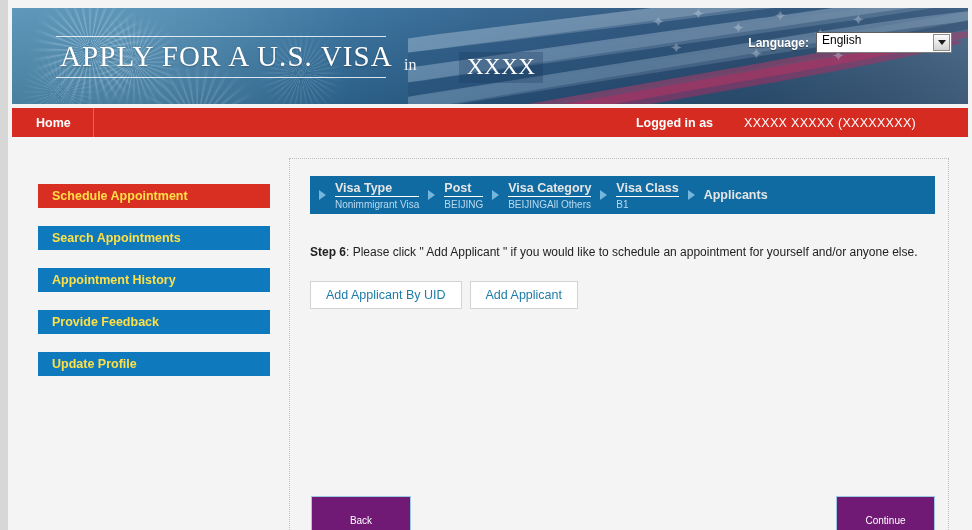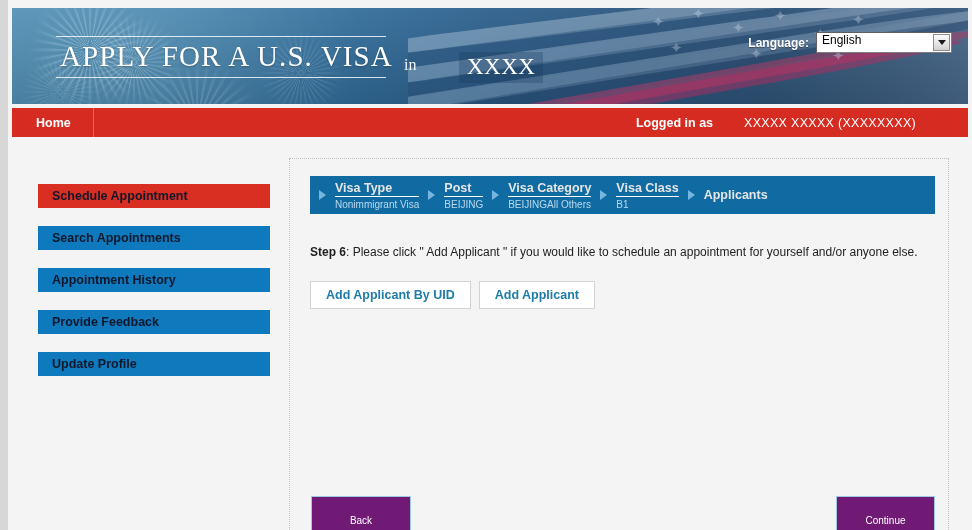--- a/index.html
+++ b/index.html
@@ -171,21 +171,21 @@
   .sidebar {
     position: absolute;
     left: 30px; top: 184px;
     width: 232px;
   }
   .side-btn {
     width: 232px; height: 24px;
     display: flex; align-items: center;
     padding-left: 14px;
     margin-bottom: 18px;
-    font-size: 12.5px; font-weight: bold; color: #0f172a;
+    font-size: 12.5px; font-weight: bold; color: #fde047;
     background: #0f79bd;
     cursor: pointer;
   }
   .side-btn.active { background: #d92e22; }
   
   .content {
     position: absolute;
     left: 281px; top: 158px;
     width: 660px; height: 372px;
     border-left: 1px dotted #bdbdbd;
@@ -234,21 +234,21 @@
     position: absolute;
     left: 20px; top: 122px;
     display: flex; gap: 8px;
   }
   .ghost-btn {
     height: 28px;
     padding: 0 15px;
     display: flex; align-items: center;
     background: #ffffff;
     border: 1px solid #d3d3d3;
-    font-size: 12.5px; color: #1d7ca8; font-weight: bold;
+    font-size: 12.5px; color: #1d7ca8; font-weight: normal;
     cursor: pointer;
   }
   .btn-back, .btn-continue {
     position: absolute;
     top: 337px;
     height: 48px;
     display: flex; align-items: center; justify-content: center;
     background: #701a75;
     border: 1px solid #9ecbe4;
     color: #ffffff; font-size: 10px;

